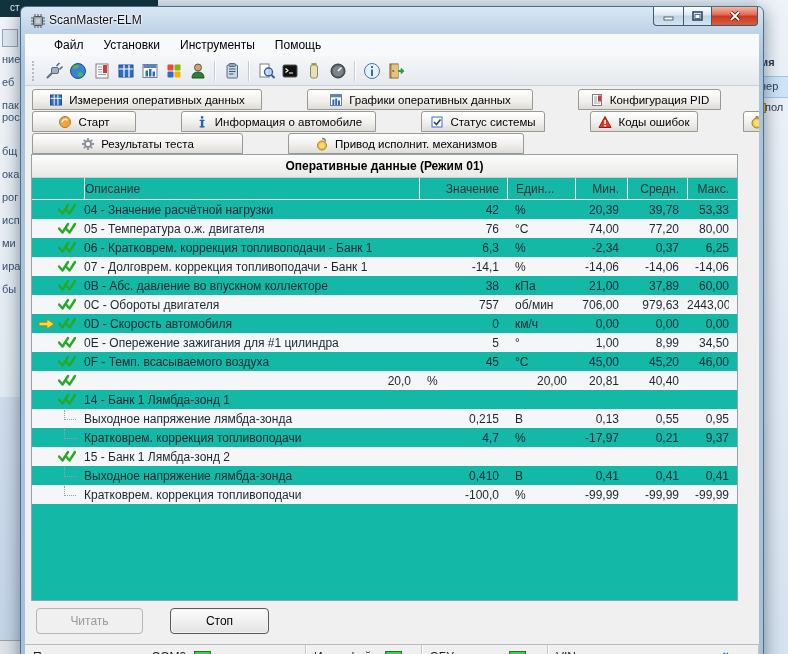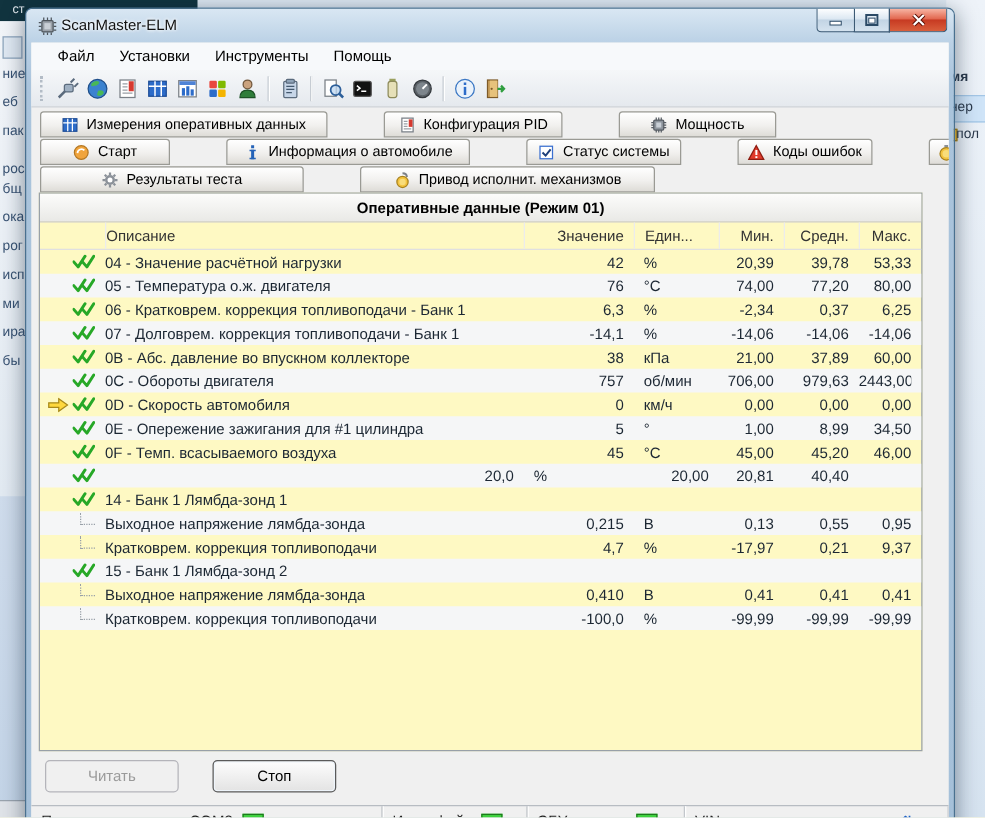--- a/index.html
+++ b/index.html
@@ -37,39 +37,39 @@
     background:linear-gradient(180deg,#fdfeff 0%,#dcE8f2 45%,#c2d4e4 50%,#d5e3ef 100%);}
   .capbtn.minb{width:29px;border-radius:0 0 0 4px;}
   .capbtn.maxb{width:27px;border-left:none;}
   .capbtn.closeb{width:45px;border-left:none;border-radius:0 0 4px 0;
     background:linear-gradient(180deg,#f7b5a4 0%,#e2674f 45%,#c73a22 50%,#d95f3c 100%);}
 
   .client{position:absolute;left:4px;right:4px;top:27px;bottom:4px;background:#f0f0f0;overflow:hidden;}
 
   
   .menubar{position:absolute;left:0;right:0;top:0;height:22px;background:#f7f9fb;
-    display:flex;align-items:center;padding-left:12px;gap:2px;}
+    display:flex;align-items:center;padding-left:20px;gap:2px;}
   .menu-item{font-size:12px;color:#000;padding:2px 9px;}
   .toolbar{position:absolute;left:0;right:0;top:22px;height:29px;
     background:linear-gradient(180deg,#f5f7f9,#e5e9ee);border-bottom:1px solid #cdd2d8;
     display:flex;align-items:center;padding-left:5px;}
   .grip{width:3px;height:20px;border-left:2px dotted #b3bcc6;margin:0 5px 0 2px;}
   .tbtn{width:24px;height:24px;display:flex;align-items:center;justify-content:center;}
   .tsep{width:1px;height:20px;background:#c6ccd3;border-right:1px solid #fff;margin:0 4px;}
 
   
   .tabrow{position:absolute;left:7px;display:flex;height:21px;gap:44px;}
   .tab{box-sizing:border-box;height:21px;border:1px solid #9a9a94;border-radius:3px 3px 0 0;
     background:linear-gradient(180deg,#ffffff 0%,#f1f0ee 55%,#dedcd7 100%);
     display:flex;align-items:center;justify-content:center;gap:6px;font-size:11.5px;color:#000;
     margin-right:1px;white-space:nowrap;overflow:hidden;}
   .tab.active{height:24px;background:#fcfcfb;border-bottom:1px solid #fcfcfb;z-index:5;}
 
   
-  .panel{position:absolute;left:6px;top:120px;width:707px;height:447px;background:#fef9c3;
+  .panel{position:absolute;left:6px;top:120px;width:707px;height:447px;background:#14b8a6;
     border:1px solid #98a0a8;box-sizing:border-box;z-index:2;}
   .ptitle{height:22px;background:linear-gradient(180deg,#fcfcfb,#e9e9e6);border-bottom:1px solid #cccccc;
     display:flex;align-items:center;justify-content:center;font-size:12px;font-weight:bold;color:#000;}
   .trow{display:grid;grid-template-columns:44px 1fr 80px 60px 44px 52px 42px;column-gap:8px;
     height:19px;align-items:center;padding-right:8px;font-size:12px;color:#1c2733;}
   .thead{height:21px;border-bottom:1px solid #e0e0e0;color:#333;}
   .thead .hc{border-left:1px solid #ececec;height:21px;display:flex;align-items:center;}
   .thead .hc.r{justify-content:flex-end;}
   .cell{white-space:nowrap;overflow:hidden;}
   .cell.r{text-align:right;}
@@ -101,21 +101,21 @@
 <div id="canvas">
 
   <div class="bg-strip-dark"></div>
   <div class="bg-strip-dark2">ст</div>
   <div class="bg-left">
     <div class="mini-ic"></div>
     <div id="left-frags">
         <div class="frag" style="top: 36px;">ние</div>
         <div class="frag" style="top: 59px;">еб</div>
         <div class="frag" style="top: 82px;">пак</div>
-        <div class="frag" style="top: 112px;">рос</div>
+        <div class="frag" style="top: 94px;">рос</div>
         <div class="frag" style="top: 128px;">бщ</div>
         <div class="frag" style="top: 151px;">ока</div>
         <div class="frag" style="top: 174px;">рог</div>
         <div class="frag" style="top: 197px;">исп</div>
         <div class="frag" style="top: 220px;">ми</div>
         <div class="frag" style="top: 243px;">ира</div>
         <div class="frag" style="top: 266px;">бы</div>
       </div>
   </div>
   <div class="bg-right">
@@ -274,20 +274,30 @@
       </div>
 
       <div class="tabrow" style="top:55px">
         <div class="tab" style="width:230px">
             <svg width="14" height="14" viewBox="0 0 14 14">
               <rect x="1.5" y="2" width="11" height="10" fill="#2d6cc9" stroke="#1c4c96"></rect>
               <path d="M1.5 5.3h11M5.2 2v10M8.9 2v10" stroke="#fff"></path>
             </svg>
             <span>Измерения оперативных данных</span>
           </div>
+        <div class="tab" style="width:226px">
+            <svg width="14" height="14" viewBox="0 0 14 14">
+              <rect x="1.5" y="1.5" width="11" height="11" fill="#fff" stroke="#7a8087"></rect>
+              <rect x="2" y="2" width="10" height="2.3" fill="#4f83d6"></rect>
+              <rect x="3.4" y="6.5" width="2" height="5.5" fill="#2d6cc9"></rect>
+              <rect x="6.2" y="5.5" width="2" height="6.5" fill="#2d6cc9"></rect>
+              <rect x="9" y="7.5" width="2" height="4.5" fill="#2d6cc9"></rect>
+            </svg>
+            <span>Графики оперативных данных</span>
+          </div>
         <div class="tab" style="width:143px">
             <svg width="14" height="14" viewBox="0 0 14 14">
               <rect x="2.5" y="1.5" width="9" height="11" fill="#fff" stroke="#7a8087"></rect>
               <rect x="8" y="2.5" width="3" height="6" fill="#d6392f"></rect>
               <path d="M4 4h3M4 6h3M4 8h3M4 10h6" stroke="#9aa0a6"></path>
             </svg>
             <span>Конфигурация PID</span>
           </div>
         <div class="tab" style="width:126px">
             <svg width="14" height="14" viewBox="0 0 14 14">

